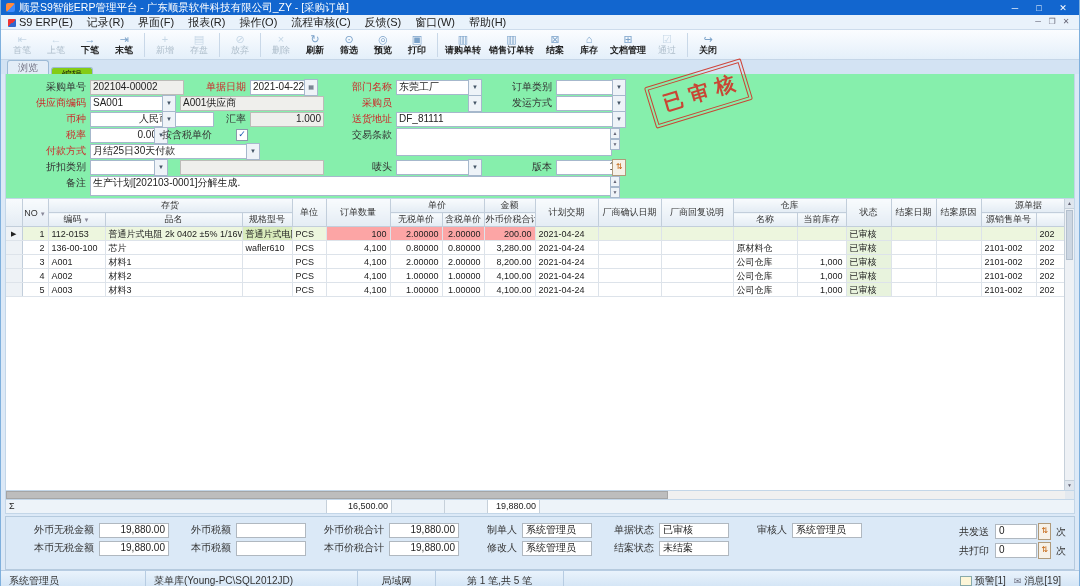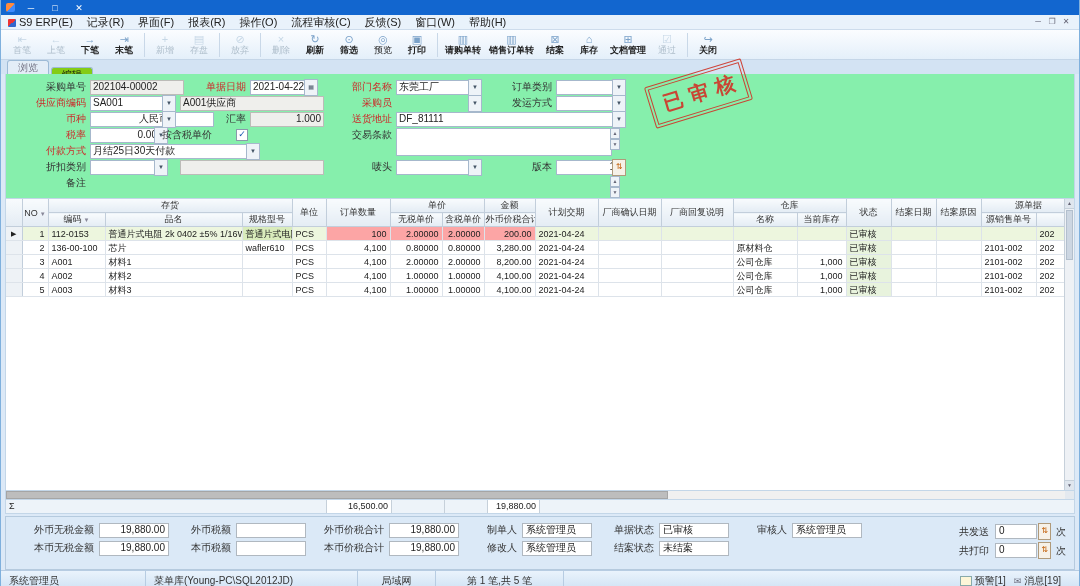--- a/index.html
+++ b/index.html
@@ -109,20 +109,21 @@
   .alerticon{display:inline-block;width:10px;height:8px;border:1px solid #8aa;background:#fdf6d8;}
   .msgicon{font-size:9px;color:#667;}
 </style>
 </head>
 <body>
 
 <div class="window">
 
   <div class="titlebar">
     <span class="appicon"></span>
+    <span class="titletext">顺景S9智能ERP管理平台 - 广东顺景软件科技有限公司_ZY - [采购订单]</span>
     <span class="t-controls">
       <span>─</span>
       <span>□</span>
       <span>✕</span>
     </span>
   </div>
 
   <div class="menubar">
     <span id="menu-items" style="display:flex;">
         <span class="menuitem"><span class="menuicon"></span>S9 ERP(E)</span>
@@ -181,21 +182,21 @@
       <span class="tbtn">
         <span class="ticon">↻</span>
         <span class="tlabel" style="font-weight: bold;">刷新</span>
       </span>
       <span class="tbtn">
         <span class="ticon">⊙</span>
         <span class="tlabel" style="font-weight: bold;">筛选</span>
       </span>
       <span class="tbtn">
         <span class="ticon">◎</span>
-        <span class="tlabel" style="font-weight: normal;">预览</span>
+        <span class="tlabel" style="font-weight: bold;">预览</span>
       </span>
       <span class="tbtn">
         <span class="ticon">▣</span>
         <span class="tlabel" style="font-weight: bold;">打印</span>
       </span>
       <span class="tsep"></span>
       <span class="tbtn">
         <span class="ticon">▥</span>
         <span class="tlabel" style="font-weight: bold;">请购单转</span>
       </span>
@@ -286,20 +287,21 @@
     <span class="ddbtn" style="left:148px;top:85px;">▼</span>
     <span class="ffield ro" style="left:174px;width:138px;top:86px;"></span>
     <span class="flabel" style="left:316px;width:70px;top:86px;">唛头</span>
     <span class="ffield" style="left:390px;width:72px;top:86px;"></span>
     <span class="ddbtn" style="left:462px;top:85px;">▼</span>
     <span class="flabel" style="left:486px;width:60px;top:86px;">版本</span>
     <span class="ffield num" style="left:550px;width:56px;top:86px;">1</span>
     <span class="spinbtn" style="left:606px;top:85px;">⇅</span>
 
     <span class="flabel" style="left:2px;width:78px;top:102px;">备注</span>
+    <span class="fmulti" style="left:84px;width:516px;top:102px;height:18px;">生产计划[202103-0001]分解生成.</span>
     <span class="scrollpair" style="left:604px;top:102px;">
         <span>▲</span>
         <span>▼</span>
       </span>
 
     <span class="stamp">已审核</span>
   </div>
 
   <div class="gridwrap">
     <div class="gridviewport">

